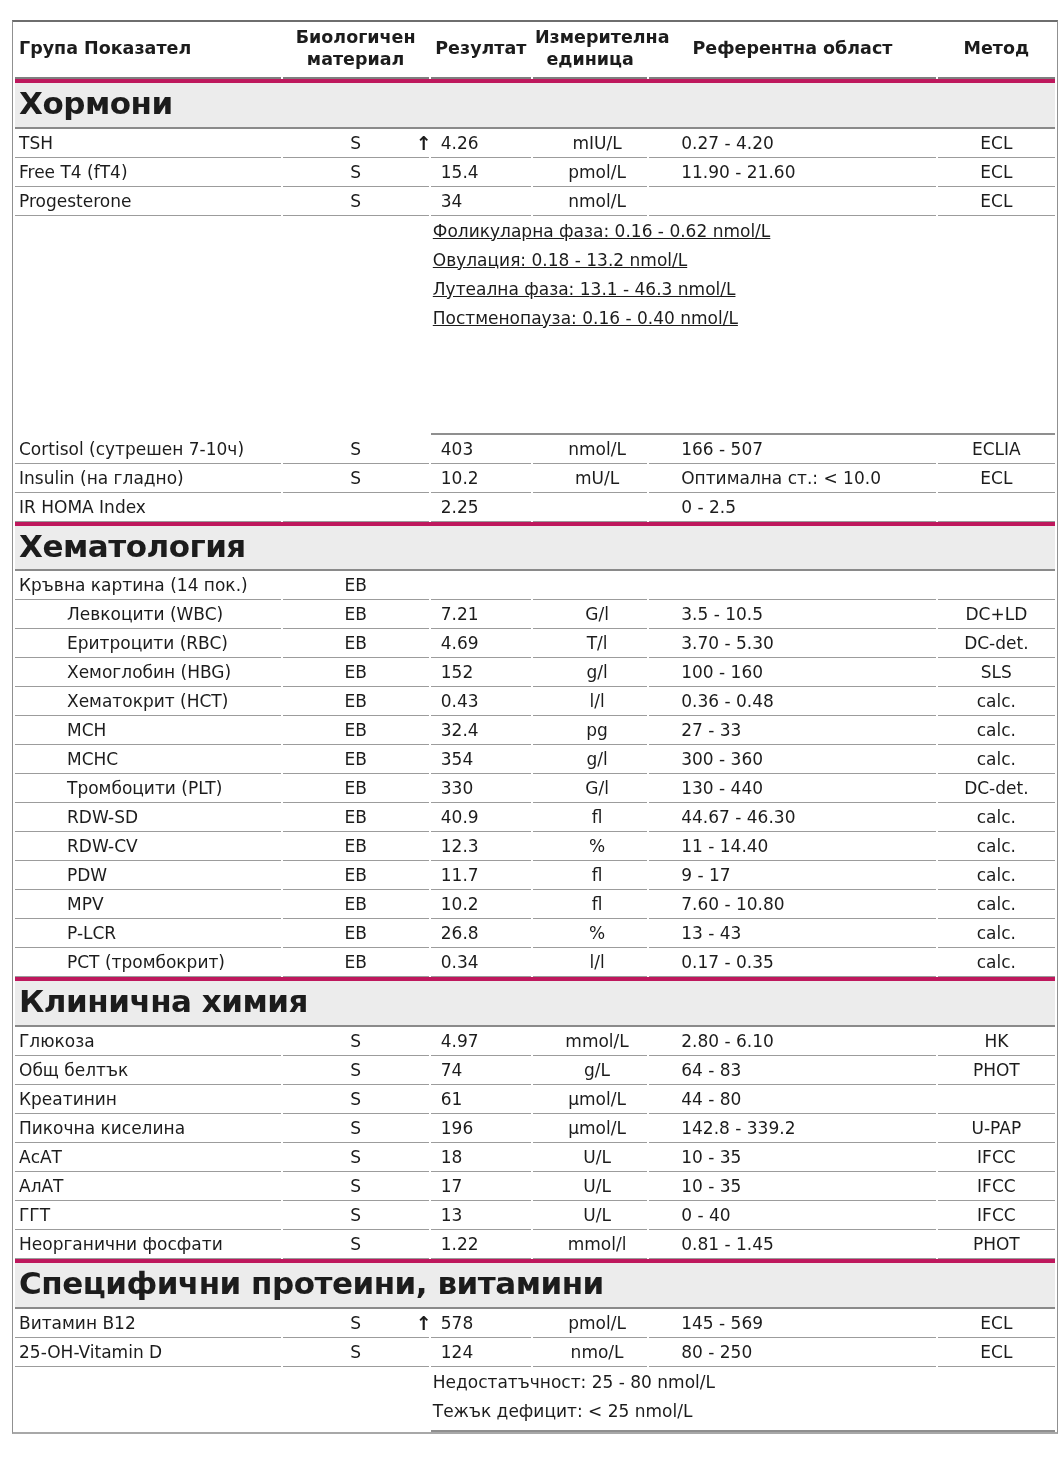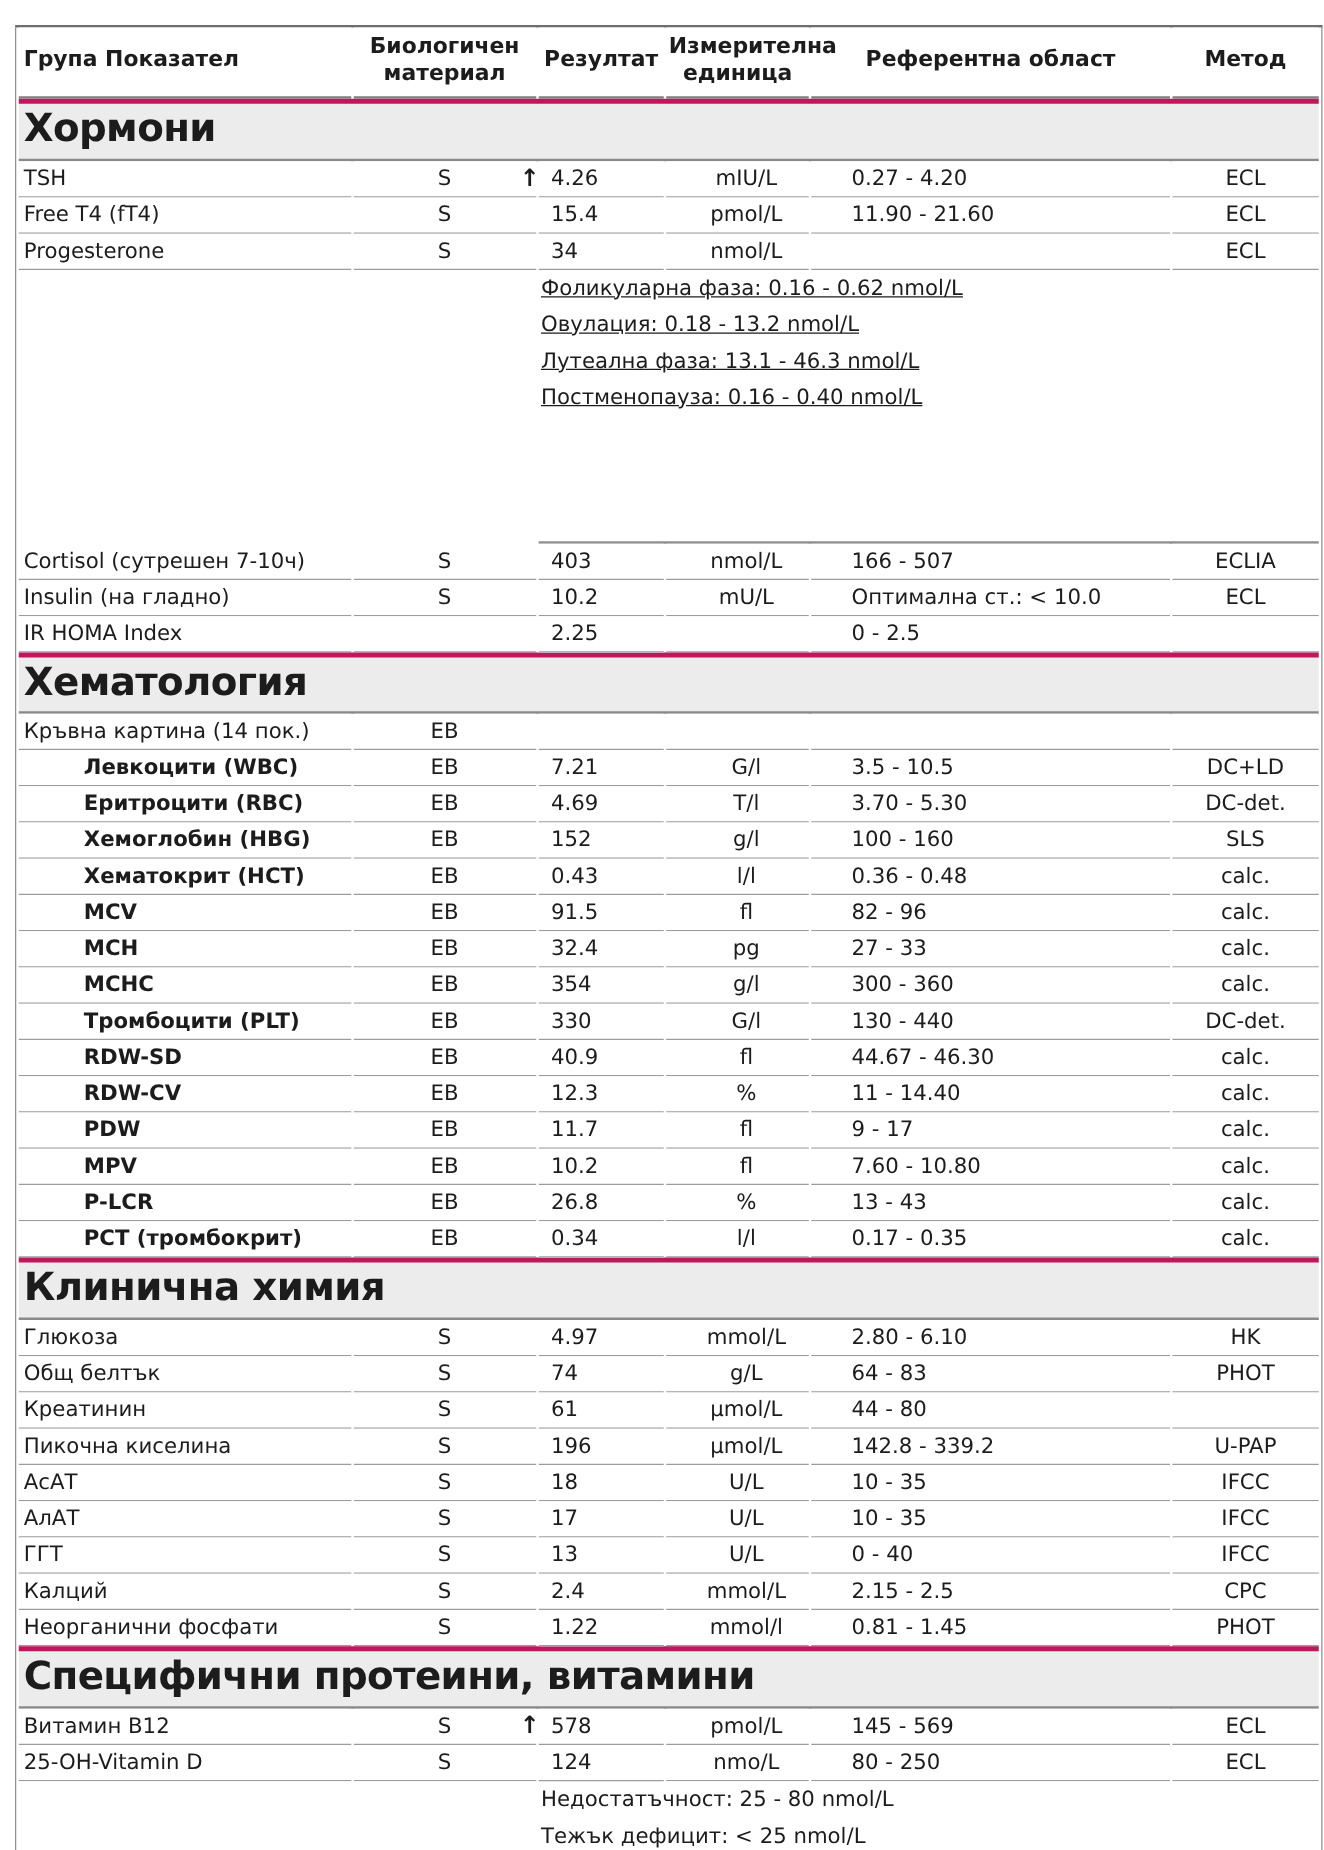--- a/index.html
+++ b/index.html
@@ -47,21 +47,21 @@
     line-height: 28px;
     height: 28px;
     padding: 0 2px;
     vertical-align: middle;
     border-bottom: 1px solid #9c9c9c;
     background: #ffffff;
     white-space: nowrap;
     overflow: visible;
   }
   .c-name   { text-align: left; padding-left: 4px; margin-left: 48px; }
-  .c-name.indent { padding-left: 52px; font-weight: bold; }
+  .c-name.indent { padding-left: 52px; }
   .c-mat    { text-align: center; }
   .c-res    { text-align: left; padding-left: 10px; position: relative; }
   .c-res .flag {
     position: absolute;
     left: -15px;
     top: 50%;
     transform: translateY(-50%);
     font-weight: bold;
     font-size: 19px;
     line-height: 1;
@@ -220,28 +220,20 @@
         </tr>
         <tr class="data-row">
           <td class="c-name indent">Хематокрит (HCT)</td>
           <td class="c-mat">ЕВ</td>
           <td class="c-res"><span class="val">0.43</span></td>
           <td class="c-unit">l/l</td>
           <td class="c-ref">0.36 - 0.48</td>
           <td class="c-method">calc.</td>
         </tr>
         <tr class="data-row">
-          <td class="c-name indent">MCV</td>
-          <td class="c-mat">ЕВ</td>
-          <td class="c-res"><span class="val">91.5</span></td>
-          <td class="c-unit">fl</td>
-          <td class="c-ref">82 - 96</td>
-          <td class="c-method">calc.</td>
-        </tr>
-        <tr class="data-row">
           <td class="c-name indent">MCH</td>
           <td class="c-mat">ЕВ</td>
           <td class="c-res"><span class="val">32.4</span></td>
           <td class="c-unit">pg</td>
           <td class="c-ref">27 - 33</td>
           <td class="c-method">calc.</td>
         </tr>
         <tr class="data-row">
           <td class="c-name indent">MCHC</td>
           <td class="c-mat">ЕВ</td>
@@ -357,28 +349,20 @@
           <td class="c-ref">10 - 35</td>
           <td class="c-method">IFCC</td>
         </tr>
         <tr class="data-row">
           <td class="c-name">ГГТ</td>
           <td class="c-mat">S</td>
           <td class="c-res"><span class="val">13</span></td>
           <td class="c-unit">U/L</td>
           <td class="c-ref">0 - 40</td>
           <td class="c-method">IFCC</td>
-        </tr>
-        <tr class="data-row">
-          <td class="c-name">Калций</td>
-          <td class="c-mat">S</td>
-          <td class="c-res"><span class="val">2.4</span></td>
-          <td class="c-unit">mmol/L</td>
-          <td class="c-ref">2.15 - 2.5</td>
-          <td class="c-method">CPC</td>
         </tr>
         <tr class="data-row">
           <td class="c-name">Неорганични фосфати</td>
           <td class="c-mat">S</td>
           <td class="c-res"><span class="val">1.22</span></td>
           <td class="c-unit">mmol/l</td>
           <td class="c-ref">0.81 - 1.45</td>
           <td class="c-method">PHOT</td>
         </tr>
         <tr class="section-row">

